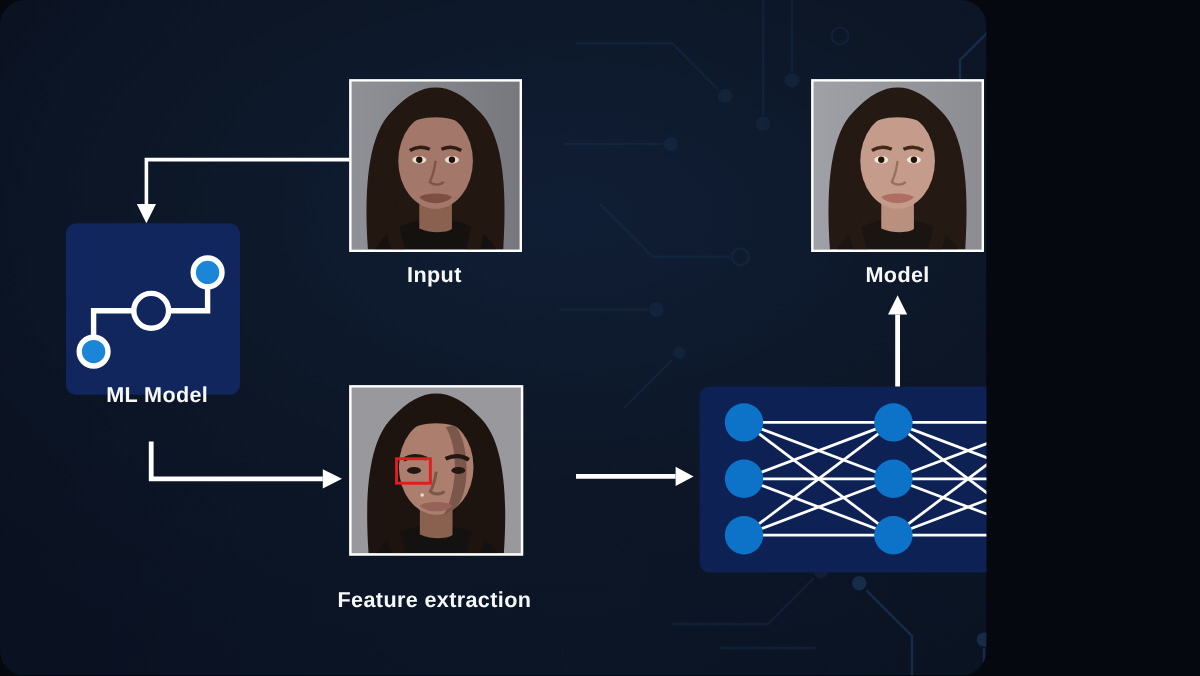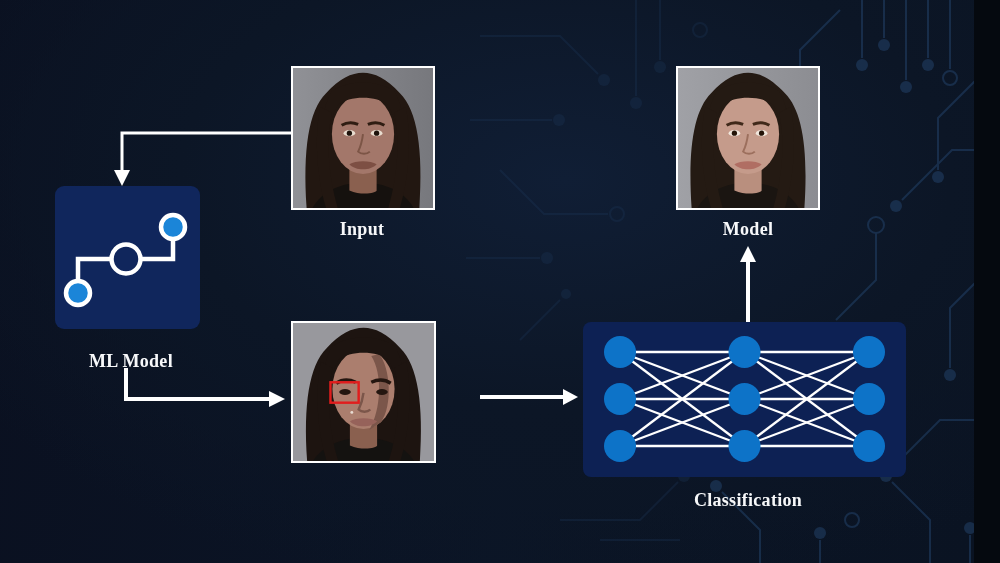--- a/index.html
+++ b/index.html
@@ -1,21 +1,22 @@
 <!DOCTYPE html>
 <html><head>
 <meta charset="utf-8">
 <style>
   html,body{margin:0;padding:0;background:#05090f;}
   .stage{
-    position:relative;width:974px;height:563px;overflow:hidden;
-    font-family:Liberation Serif, serif;
+    position:relative;width:822px;height:563px;overflow:hidden;
+    font-family:Liberation Sans, sans-serif;
     background:
       radial-gradient(ellipse 700px 420px at 58% 32%, #101e35 0%, #0c1626 55%, rgba(10,16,28,0) 100%),
       linear-gradient(100deg,#0a1020 0%, #0b1526 55%, #0a1322 100%);
+    border-radius: 21px;
   }
   .circuit{position:absolute;inset:0;z-index:0;}
   .node-box{position:absolute;z-index:2;border-radius:9px;}
   .photo{position:absolute;z-index:2;box-sizing:border-box;border:2px solid #ffffff;overflow:hidden;background:#8d8e93;}
   .photo svg{display:block;}
   .caption{
     position:absolute;z-index:3;color:#f7f8fa;font-weight:bold;font-size:18px;
     letter-spacing:.3px;white-space:nowrap;transform:translateX(-50%);
     text-align:center;line-height:19px;
   }
@@ -219,16 +220,16 @@
     <polygon points="88,4 88,20 103,12" fill="#ffffff"></polygon>
   </svg>
 
   <svg class="arrow" style="left:735px;top:240px" width="26" height="85">
     <path d="M13,82 V22" stroke="#ffffff" stroke-width="4" fill="none"></path>
     <polygon points="5,22 21,22 13,6" fill="#ffffff"></polygon>
   </svg>
 
   <div class="caption" style="left:362px;top:220px">Input</div>
   <div class="caption" style="left:748px;top:220px">Model</div>
-  <div class="caption" style="left:131px;top:352px">ML Model</div>
-  <div class="caption" style="left:748px;top:491px">Classification</div>
+  <div class="caption" style="left:131px;top:320px">ML Model</div>
+  <div class="caption" style="left:362px;top:491px">Feature extraction</div>
 
 </div>
 
 </body></html>

